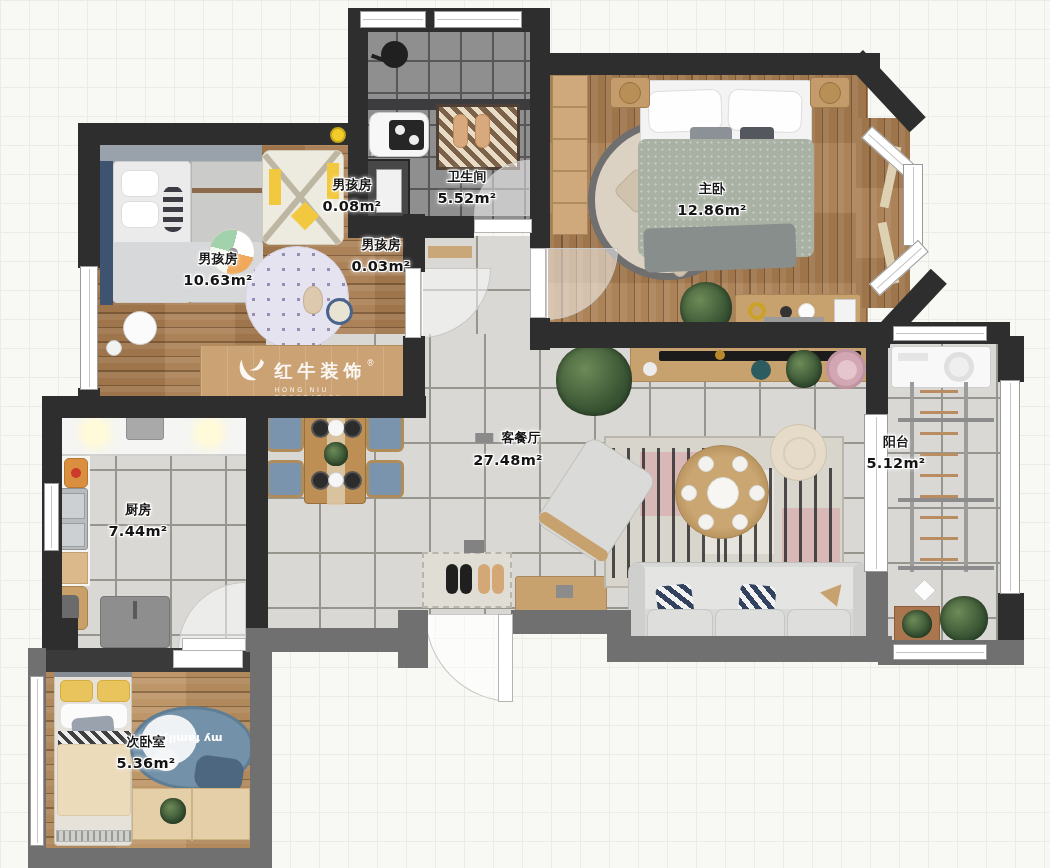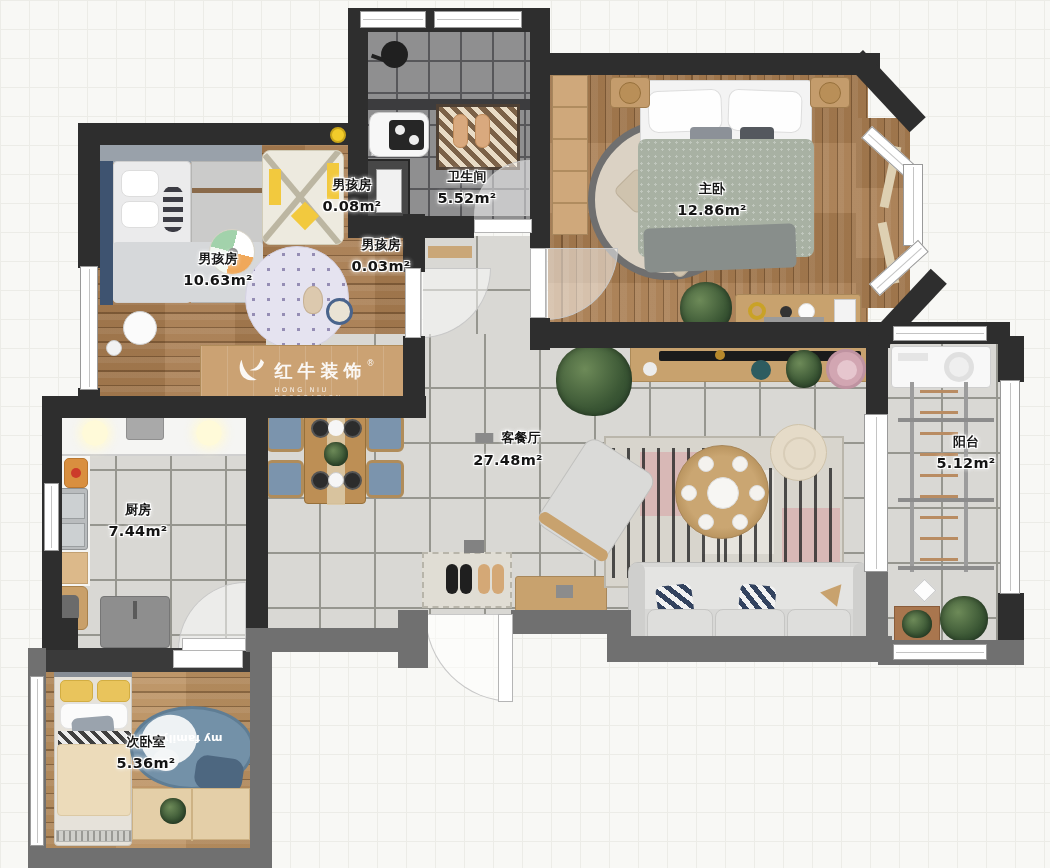--- a/index.html
+++ b/index.html
@@ -375,21 +375,21 @@
     <span class="nm">男孩房</span>
     <span class="area">0.03m²</span>
   </div>
   <div class="label" style="left:508px;top:431px;">
     <span style="display:inline-flex;align-items:center;gap:8px;">
       <i style="display:inline-block;width:18px;height:10px;background:#8a8a8a;"></i>
       <span>客餐厅</span>
     </span>
     <span class="area">27.48m²</span>
   </div>
-  <div class="label" style="left:966px;top:435px;">
+  <div class="label" style="left:896px;top:435px;">
     <span class="nm">阳台</span>
     <span class="area">5.12m²</span>
   </div>
   <div class="label" style="left:138px;top:503px;">
     <span class="nm">厨房</span>
     <span class="area">7.44m²</span>
   </div>
   <div class="label" style="left:146px;top:735px;">
     <span class="nm">次卧室</span>
     <span class="area">5.36m²</span>

